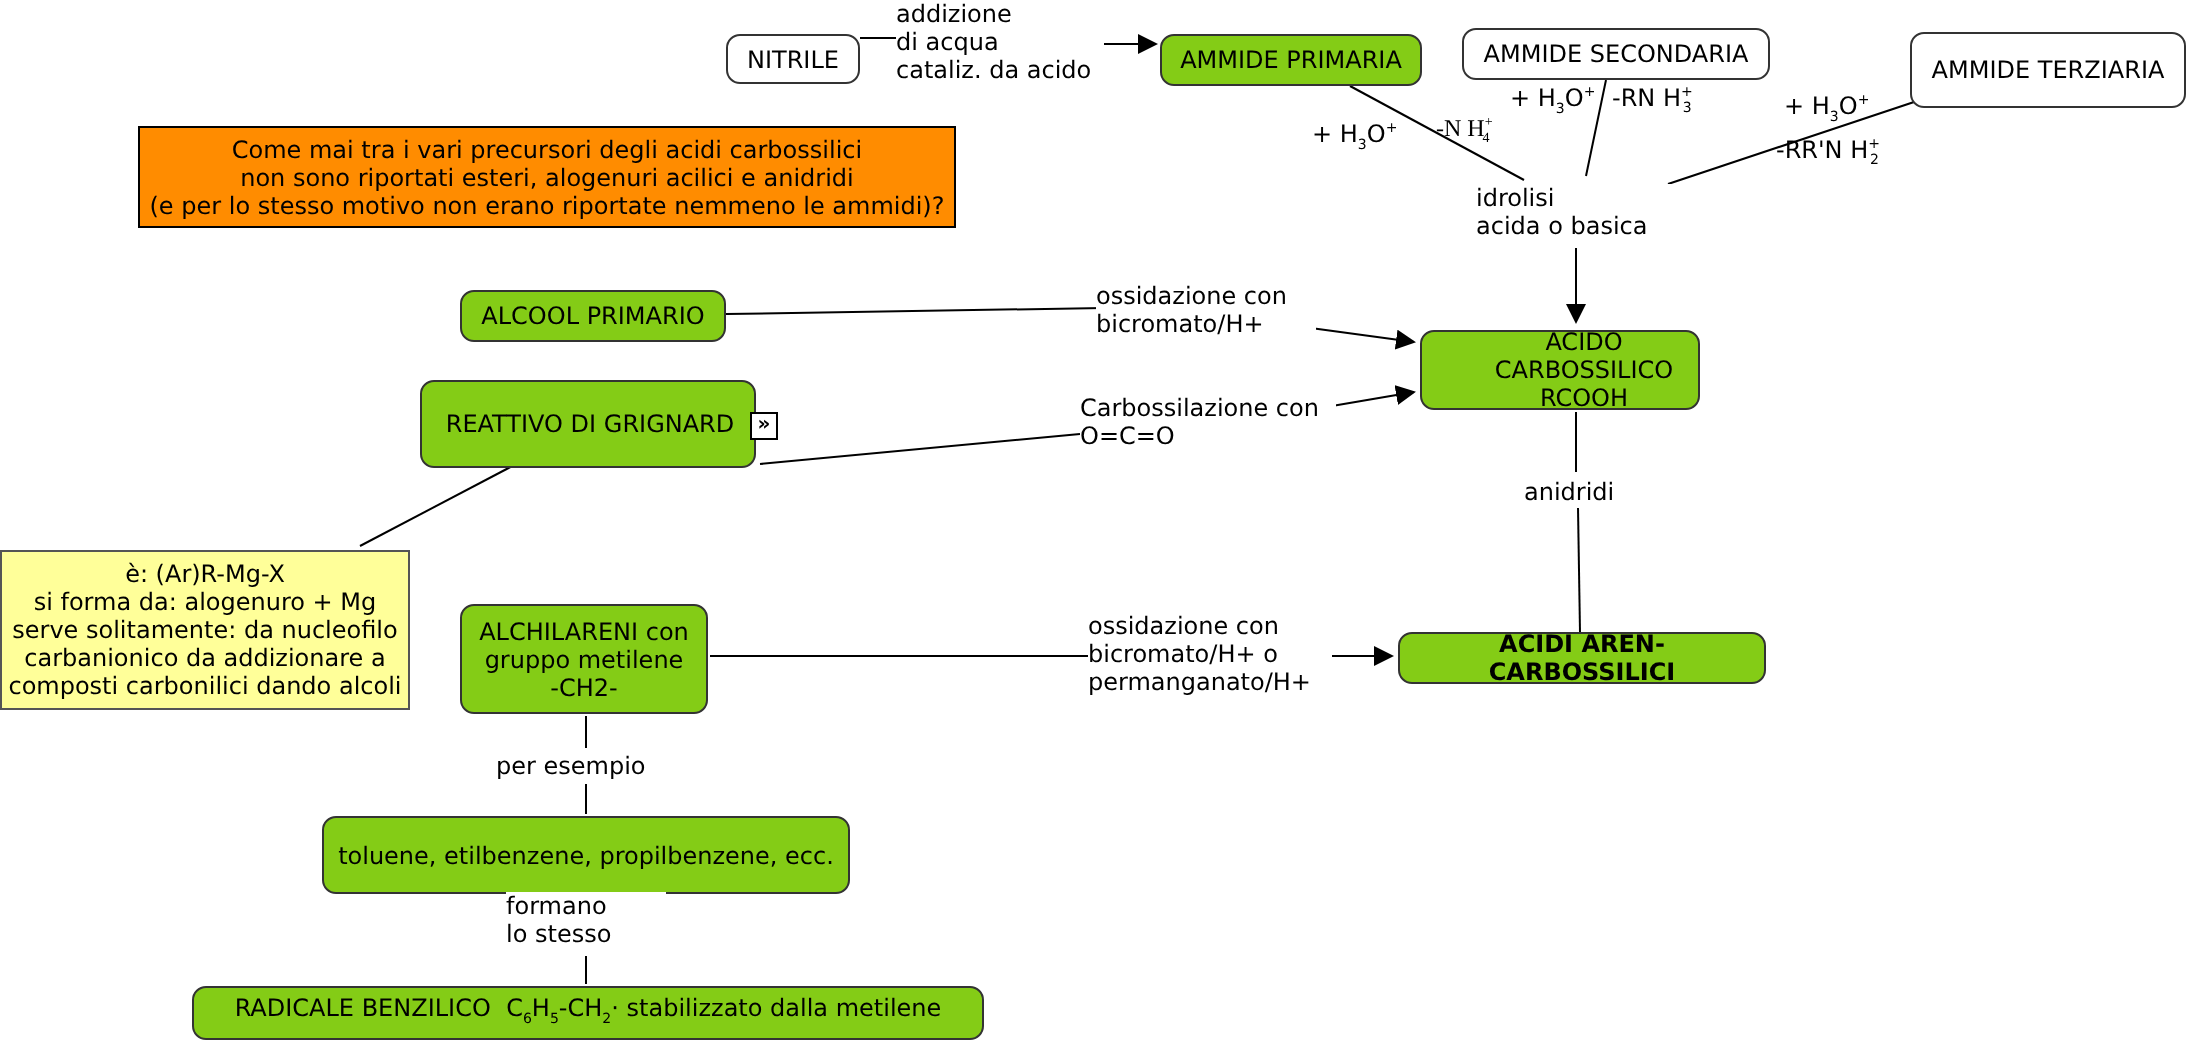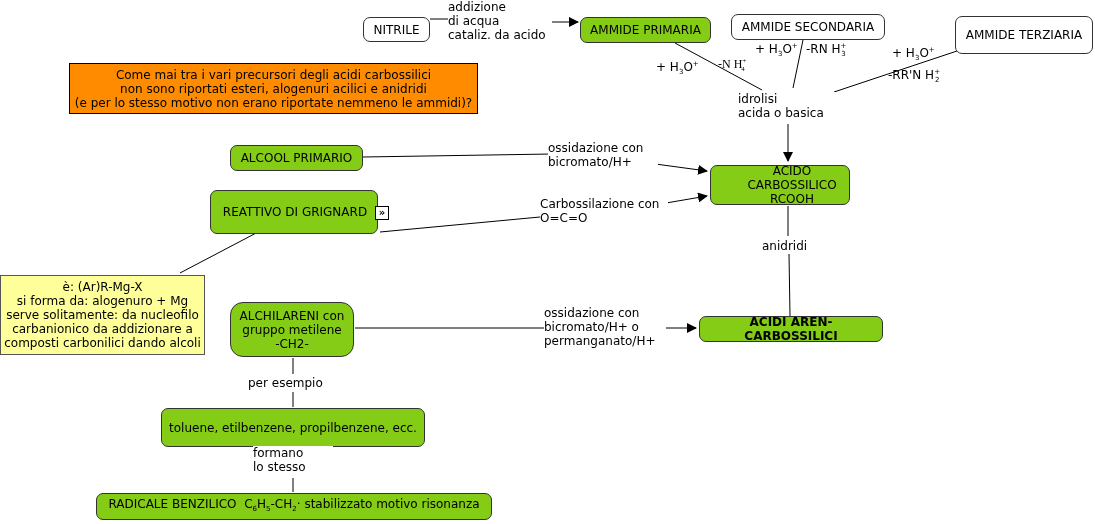--- a/index.html
+++ b/index.html
@@ -79,36 +79,36 @@
   <span class="ml">ACIDO CARBOSSILICO
 RCOOH</span>
 </div>
 <div class="node yellow" style="left:0px;top:275px;width:205px;height:80px;padding:1px 2px;align-items:center;">
   <span class="ml">è: (Ar)R-Mg-X
 si forma da: alogenuro + Mg
 serve solitamente: da nucleofilo
 carbanionico da addizionare a
 composti carbonilici dando alcoli</span>
 </div>
-<div class="node" style="left:230px;top:302px;width:124px;height:55px;border-radius:13px;">
+<div class="node" style="left:230px;top:302px;width:124px;height:55px;">
   <span class="ml">ALCHILARENI con
 gruppo metilene
 -CH2-</span>
 </div>
 <div class="node" style="left:699px;top:316px;width:184px;height:26px;font-weight:bold;">
   <span>ACIDI AREN-CARBOSSILICI</span>
 </div>
 <div class="node" style="left:161px;top:408px;width:264px;height:39px;">
   <span>toluene, etilbenzene, propilbenzene, ecc.</span>
 </div>
 <div class="node" style="left:96px;top:493px;width:396px;height:27px;">
   <span>
     <span>RADICALE BENZILICO</span>&nbsp;
     <span><span>C</span><sub style="font-size:7px">6</sub><span>H</span><sub style="font-size:7px">5</sub><span>-C</span><span>H</span><sub style="font-size:7px">2</sub><span>·</span></span>
-    <span>stabilizzato motivo risonanza</span>
+    <span>stabilizzato dalla metilene</span>
   </span>
 </div>
 
 <div class="lbl ml" style="left:448px;top:0px;width:104px;">addizione
 di acqua
 cataliz. da acido</div>
 <div class="lbl ml" style="left:738px;top:92px;width:100px;">idrolisi
 acida o basica</div>
 <div class="lbl ml" style="left:548px;top:141px;width:110px;">ossidazione con
 bicromato/H+</div>

